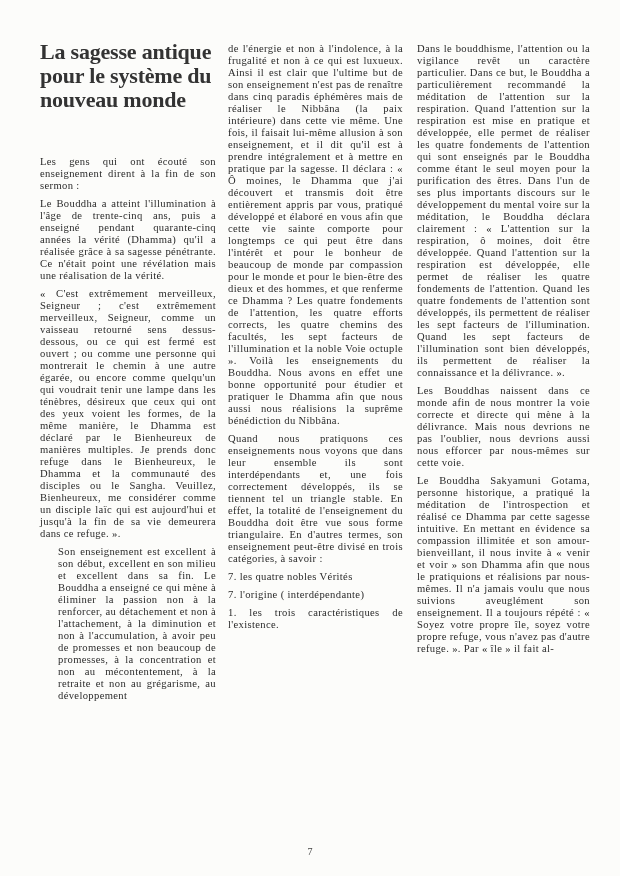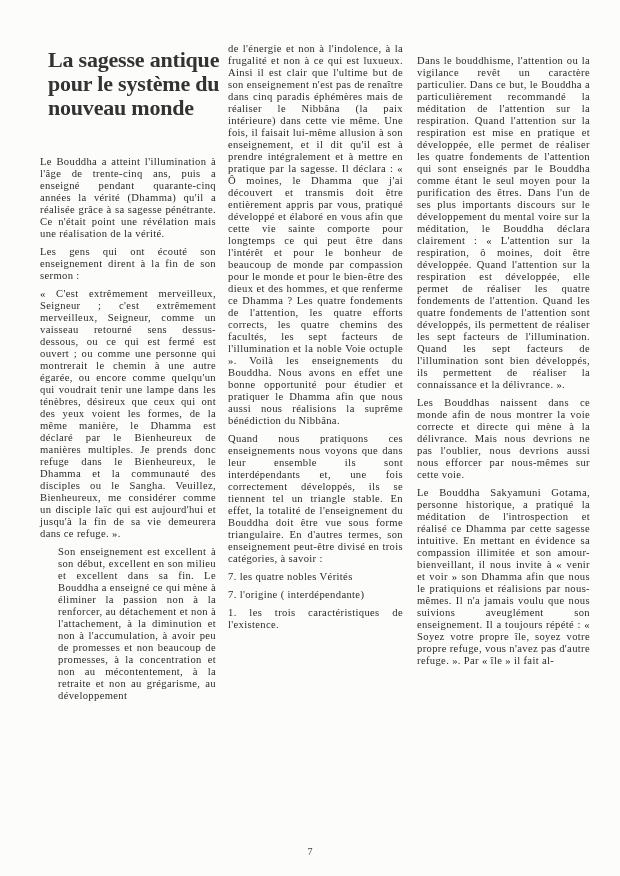--- a/index.html
+++ b/index.html
@@ -1,38 +1,38 @@
 <!DOCTYPE html>
 <html><head>
 <meta charset="utf-8">
 <style>
   html, body { margin:0; padding:0; }
   body { width:620px; height:876px; background:#fcfcfa; position:relative; overflow:hidden;
          font-family:"Liberation Serif", "DejaVu Serif", serif; color:#2a2a2a; }
   .page { position:absolute; left:0; top:0; width:620px; height:876px; }
   .title { position:absolute; left:40px; top:40px; width:178px; font-size:22px; line-height:24px;
-           font-weight:bold; color:#333; margin:8px; letter-spacing:-0.2px; }
+           font-weight:bold; color:#333; margin:0; letter-spacing:-0.2px; }
   .col { position:absolute; font-size:10.6px; line-height:12px; text-align:justify; letter-spacing:0.35px; }
   .col p { margin:0 0 6px 0; }
   .c1 { left:40px; width:176px; top:156px; }
   .c2 { left:228px; width:175px; top:43px; }
-  .c3 { left:417px; width:173px; top:55px; }
+  .c3 { left:417px; width:173px; top:43px; }
   .c1 .indent { margin-left:18px; }
   .list-item { margin:0 0 6px 0; }
   .pagenum { position:absolute; left:0; width:620px; top:846px; text-align:center; font-size:10px; color:#444; }
 </style>
 </head>
 <body>
 
 <div class="page">
   <h1 class="title">La sagesse antique pour le système du nouveau monde</h1>
 
   <div class="col c1">
+    <p>Les gens qui ont écouté son enseignement dirent à la fin de son sermon :</p>
     <p>Le Bouddha a atteint l'illumination à l'âge de trente-cinq ans, puis a enseigné pendant quarante-cinq années la vérité (Dhamma) qu'il a réalisée grâce à sa sagesse pénétrante. Ce n'était point une révélation mais une réalisation de la vérité.</p>
-    <p>Les gens qui ont écouté son enseignement dirent à la fin de son sermon :</p>
     <p>« C'est extrêmement merveilleux, Seigneur ; c'est extrêmement merveilleux, Seigneur, comme un vaisseau retourné sens dessus-dessous, ou ce qui est fermé est ouvert ; ou comme une personne qui montrerait le chemin à une autre égarée, ou encore comme quelqu'un qui voudrait tenir une lampe dans les ténèbres, désireux que ceux qui ont des yeux voient les formes, de la même manière, le Dhamma est déclaré par le Bienheureux de manières multiples. Je prends donc refuge dans le Bienheureux, le Dhamma et la communauté des disciples ou le Sangha. Veuillez, Bienheureux, me considérer comme un disciple laïc qui est aujourd'hui et jusqu'à la fin de sa vie demeurera dans ce refuge. ».</p>
     <p class="indent">Son enseignement est excellent à son début, excellent en son milieu et excellent dans sa fin. Le Bouddha a enseigné ce qui mène à éliminer la passion non à la renforcer, au détachement et non à l'attachement, à la diminution et non à l'accumulation, à avoir peu de promesses et non beaucoup de promesses, à la concentration et non au mécontentement, à la retraite et non au grégarisme, au développement</p>
   </div>
 
   <div class="col c2">
     <p>de l'énergie et non à l'indolence, à la frugalité et non à ce qui est luxueux. Ainsi il est clair que l'ultime but de son enseignement n'est pas de renaître dans cinq paradis éphémères mais de réaliser le Nibbâna (la paix intérieure) dans cette vie même. Une fois, il faisait lui-même allusion à son enseignement, et il dit qu'il est à prendre intégralement et à mettre en pratique par la sagesse. Il déclara : « Ô moines, le Dhamma que j'ai découvert et transmis doit être entièrement appris par vous, pratiqué développé et élaboré en vous afin que cette vie sainte comporte pour longtemps ce qui peut être dans l'intérêt et pour le bonheur de beaucoup de monde par compassion pour le monde et pour le bien-être des dieux et des hommes, et que renferme ce Dhamma ? Les quatre fondements de l'attention, les quatre efforts corrects, les quatre chemins des facultés, les sept facteurs de l'illumination et la noble Voie octuple ». Voilà les enseignements du Bouddha. Nous avons en effet une bonne opportunité pour étudier et pratiquer le Dhamma afin que nous aussi nous réalisions la suprême bénédiction du Nibbâna.</p>
     <p>Quand nous pratiquons ces enseignements nous voyons que dans leur ensemble ils sont interdépendants et, une fois correctement développés, ils se tiennent tel un triangle stable. En effet, la totalité de l'enseignement du Bouddha doit être vue sous forme triangulaire. En d'autres termes, son enseignement peut-être divisé en trois catégories, à savoir :</p>
     <div class="list-item">7. les quatre nobles Vérités</div>
     <div class="list-item">7. l'origine ( interdépendante)</div>
     <div class="list-item">1. les trois caractéristiques de l'existence.</div>

